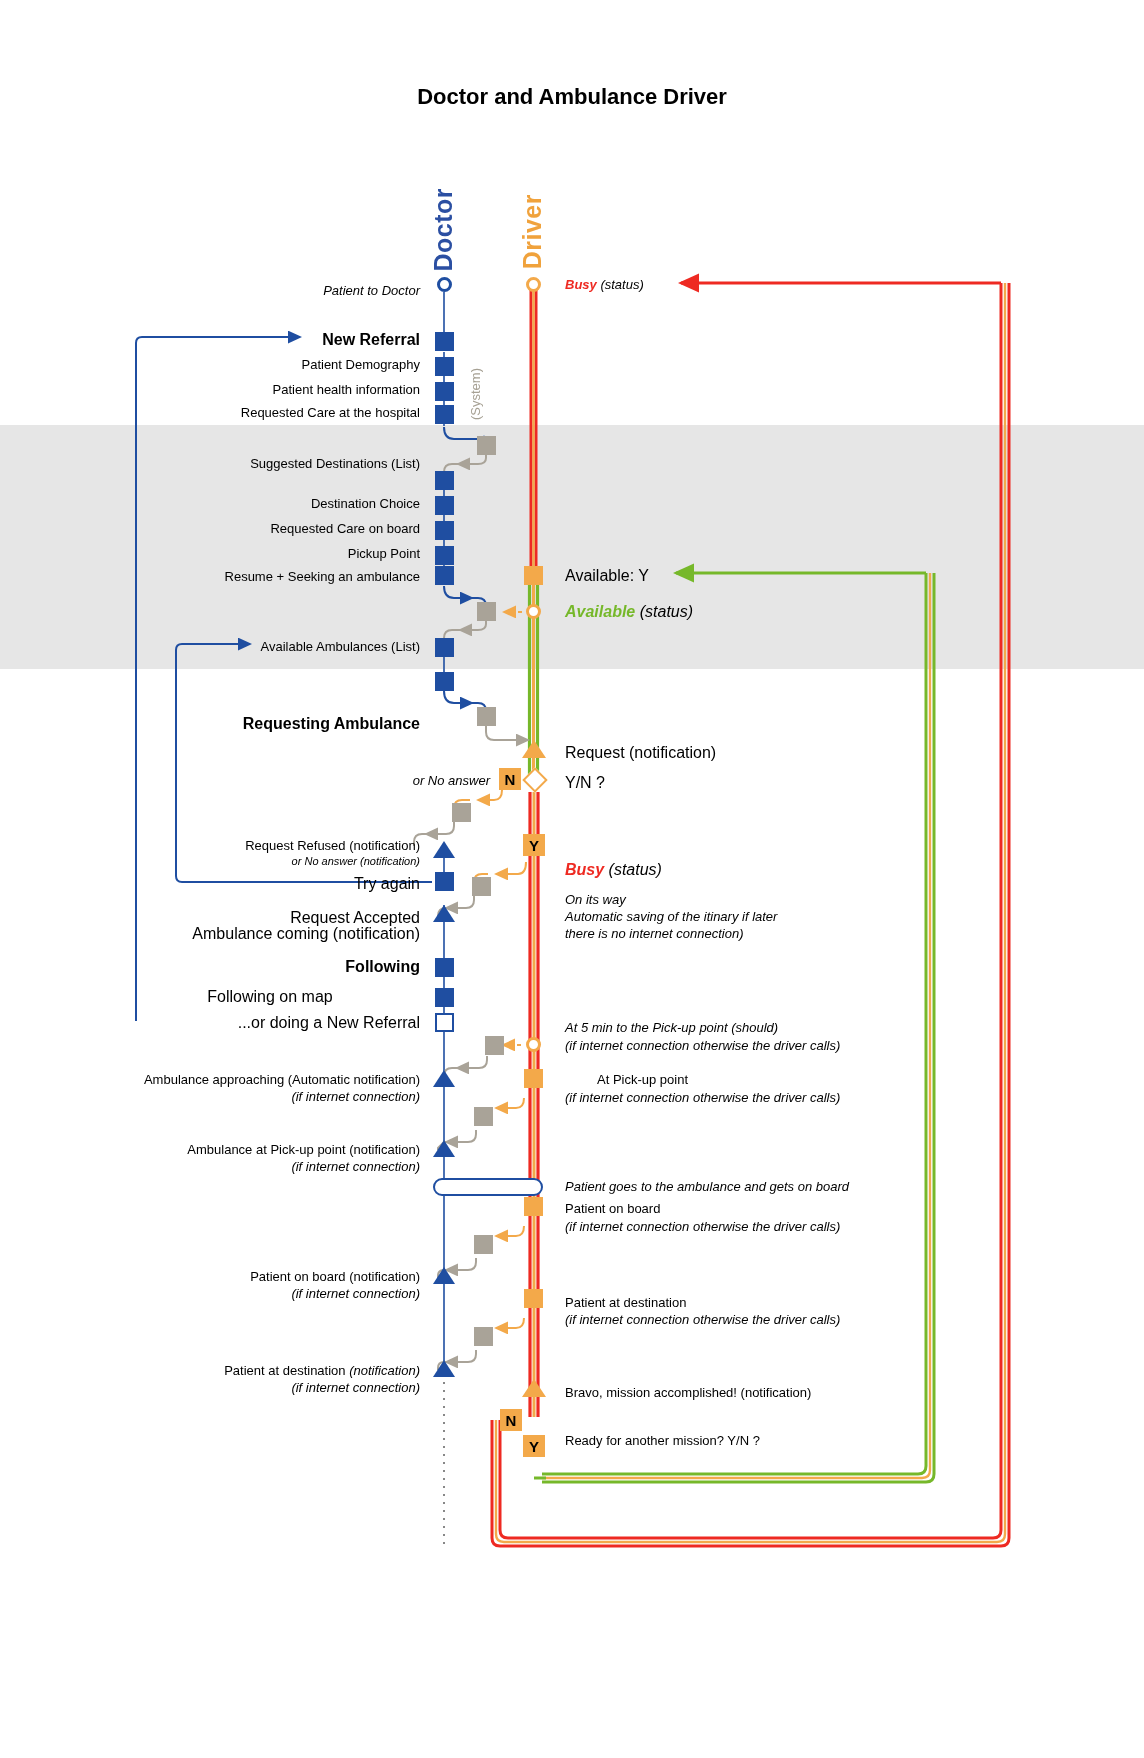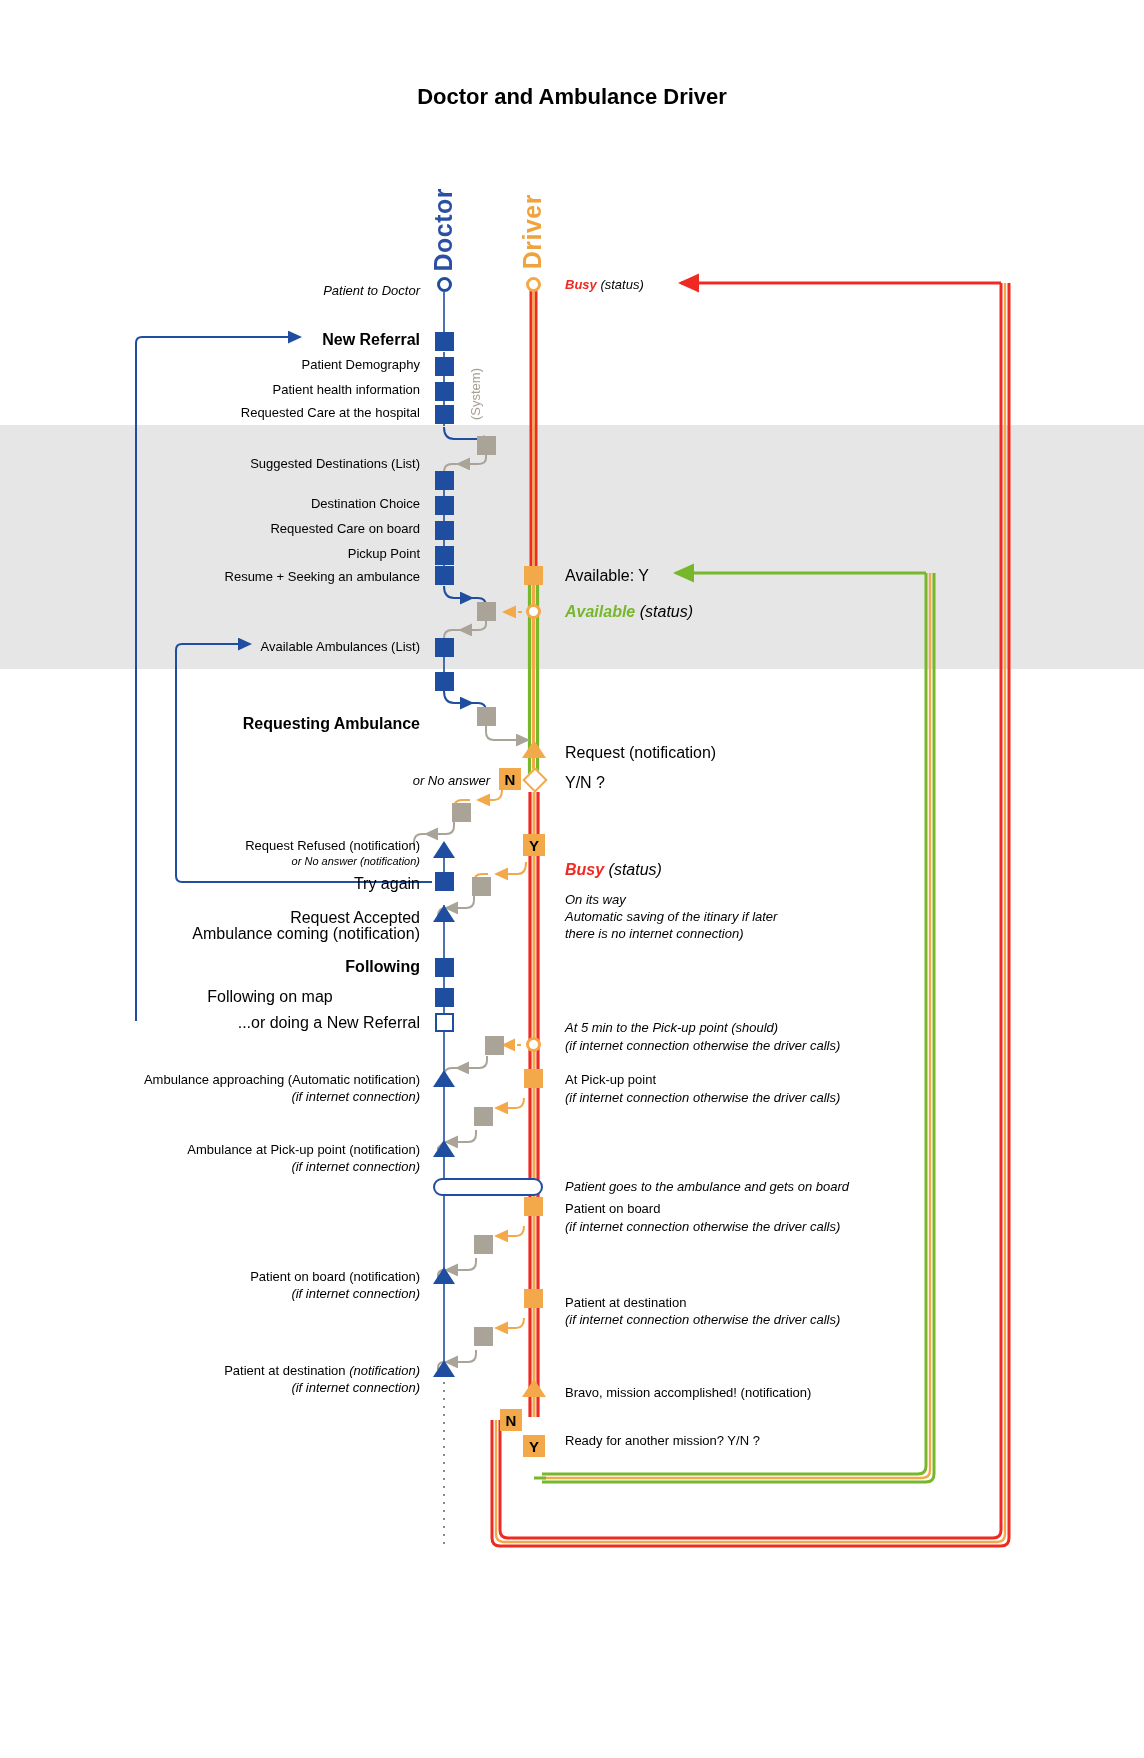--- a/index.html
+++ b/index.html
@@ -272,21 +272,21 @@
   <div class="lbl l big" style="left:565px;top:743px;">Request (notification)</div>
   <div class="lbl l big" style="left:565px;top:773px;">Y/N ?</div>
   <div class="lbl l" style="left:565px;top:860px;">
     <span class="bd it red big">Busy</span><span class="it big"> (status)</span>
   </div>
   <div class="lbl l it" style="left:565px;top:892px;">On its way</div>
   <div class="lbl l it" style="left:565px;top:909px;">Automatic saving of the itinary if later</div>
   <div class="lbl l it" style="left:565px;top:926px;">there is no internet connection)</div>
   <div class="lbl l it" style="left:565px;top:1020px;">At 5 min to the Pick-up point (should)</div>
   <div class="lbl l it" style="left:565px;top:1038px;">(if internet connection otherwise the driver calls)</div>
-  <div class="lbl l" style="left:565px;top:1072px;text-align:center;">At Pick-up point</div>
+  <div class="lbl l" style="left:597px;top:1072px;text-align:center;">At Pick-up point</div>
   <div class="lbl l it" style="left:565px;top:1090px;">(if internet connection otherwise the driver calls)</div>
   <div class="lbl l it" style="left:565px;top:1179px;">Patient goes to the ambulance and gets on board</div>
   <div class="lbl l" style="left:565px;top:1201px;">Patient on board</div>
   <div class="lbl l it" style="left:565px;top:1219px;">(if internet connection otherwise the driver calls)</div>
   <div class="lbl l" style="left:565px;top:1295px;">Patient at destination</div>
   <div class="lbl l it" style="left:565px;top:1312px;">(if internet connection otherwise the driver calls)</div>
   <div class="lbl l" style="left:565px;top:1385px;">Bravo, mission accomplished! (notification)</div>
   <div class="lbl l" style="left:565px;top:1418px;margin-top:15px;">Ready for another mission? Y/N ?</div>
 
 </div>

